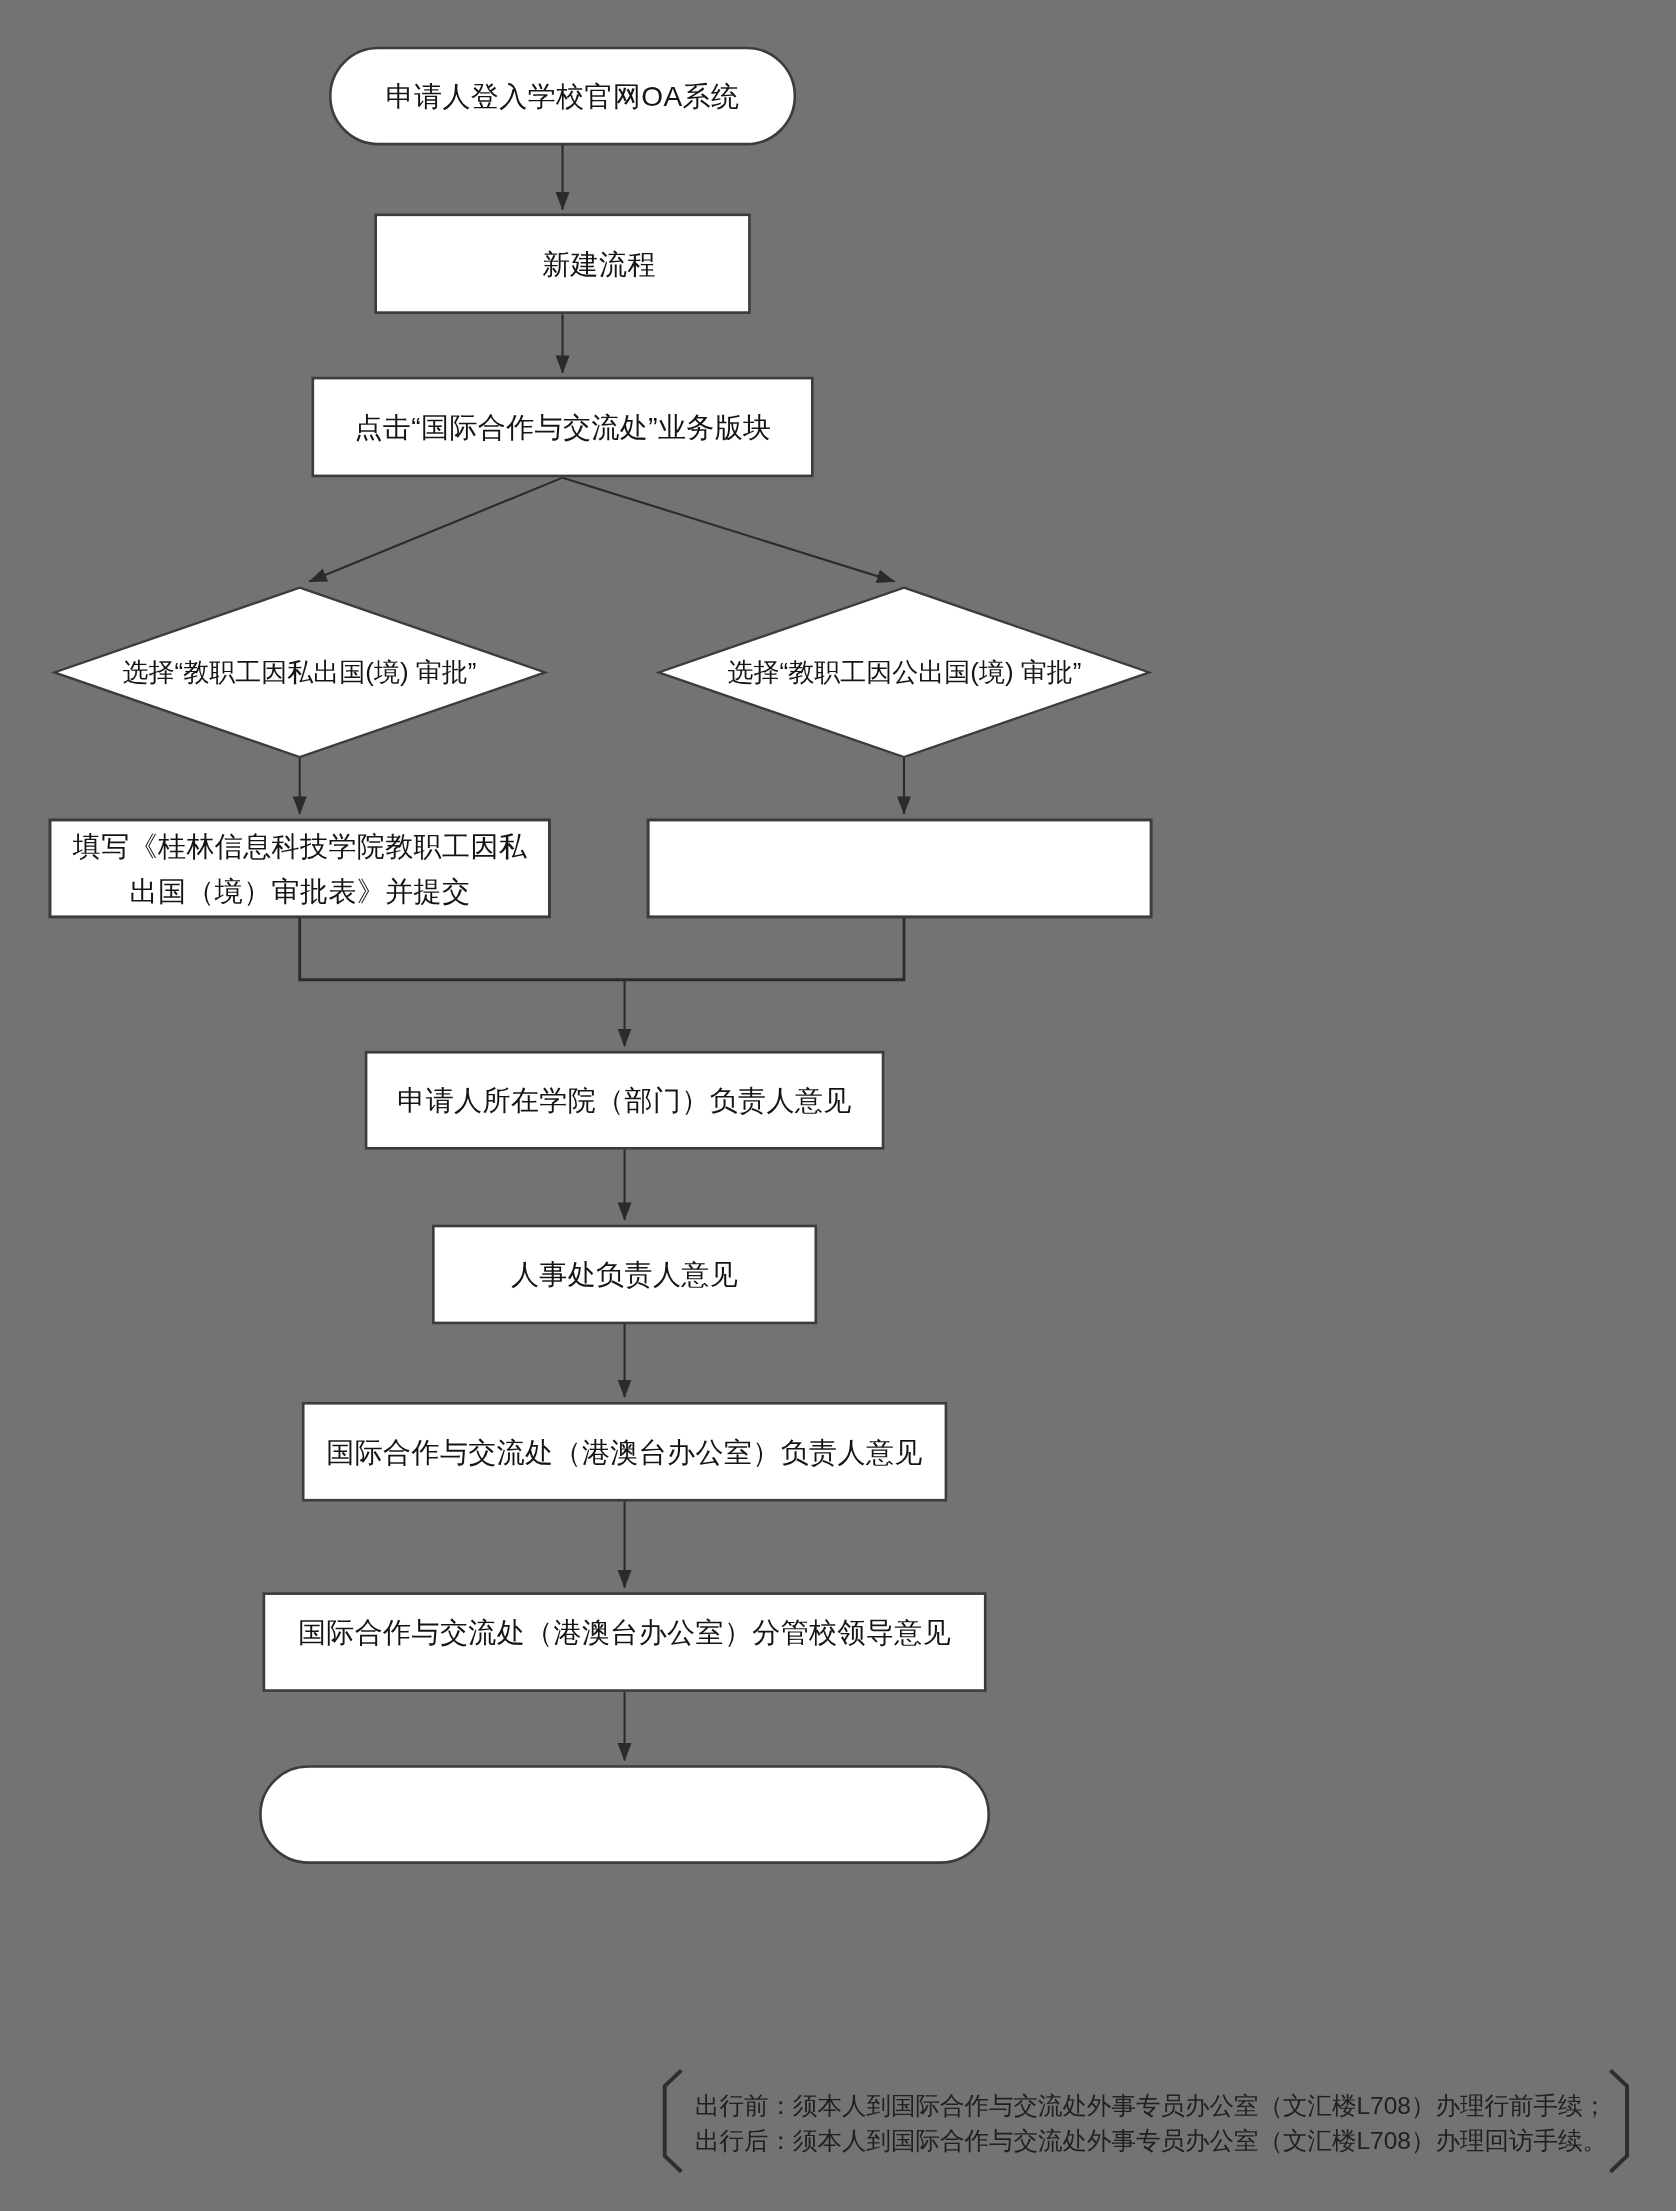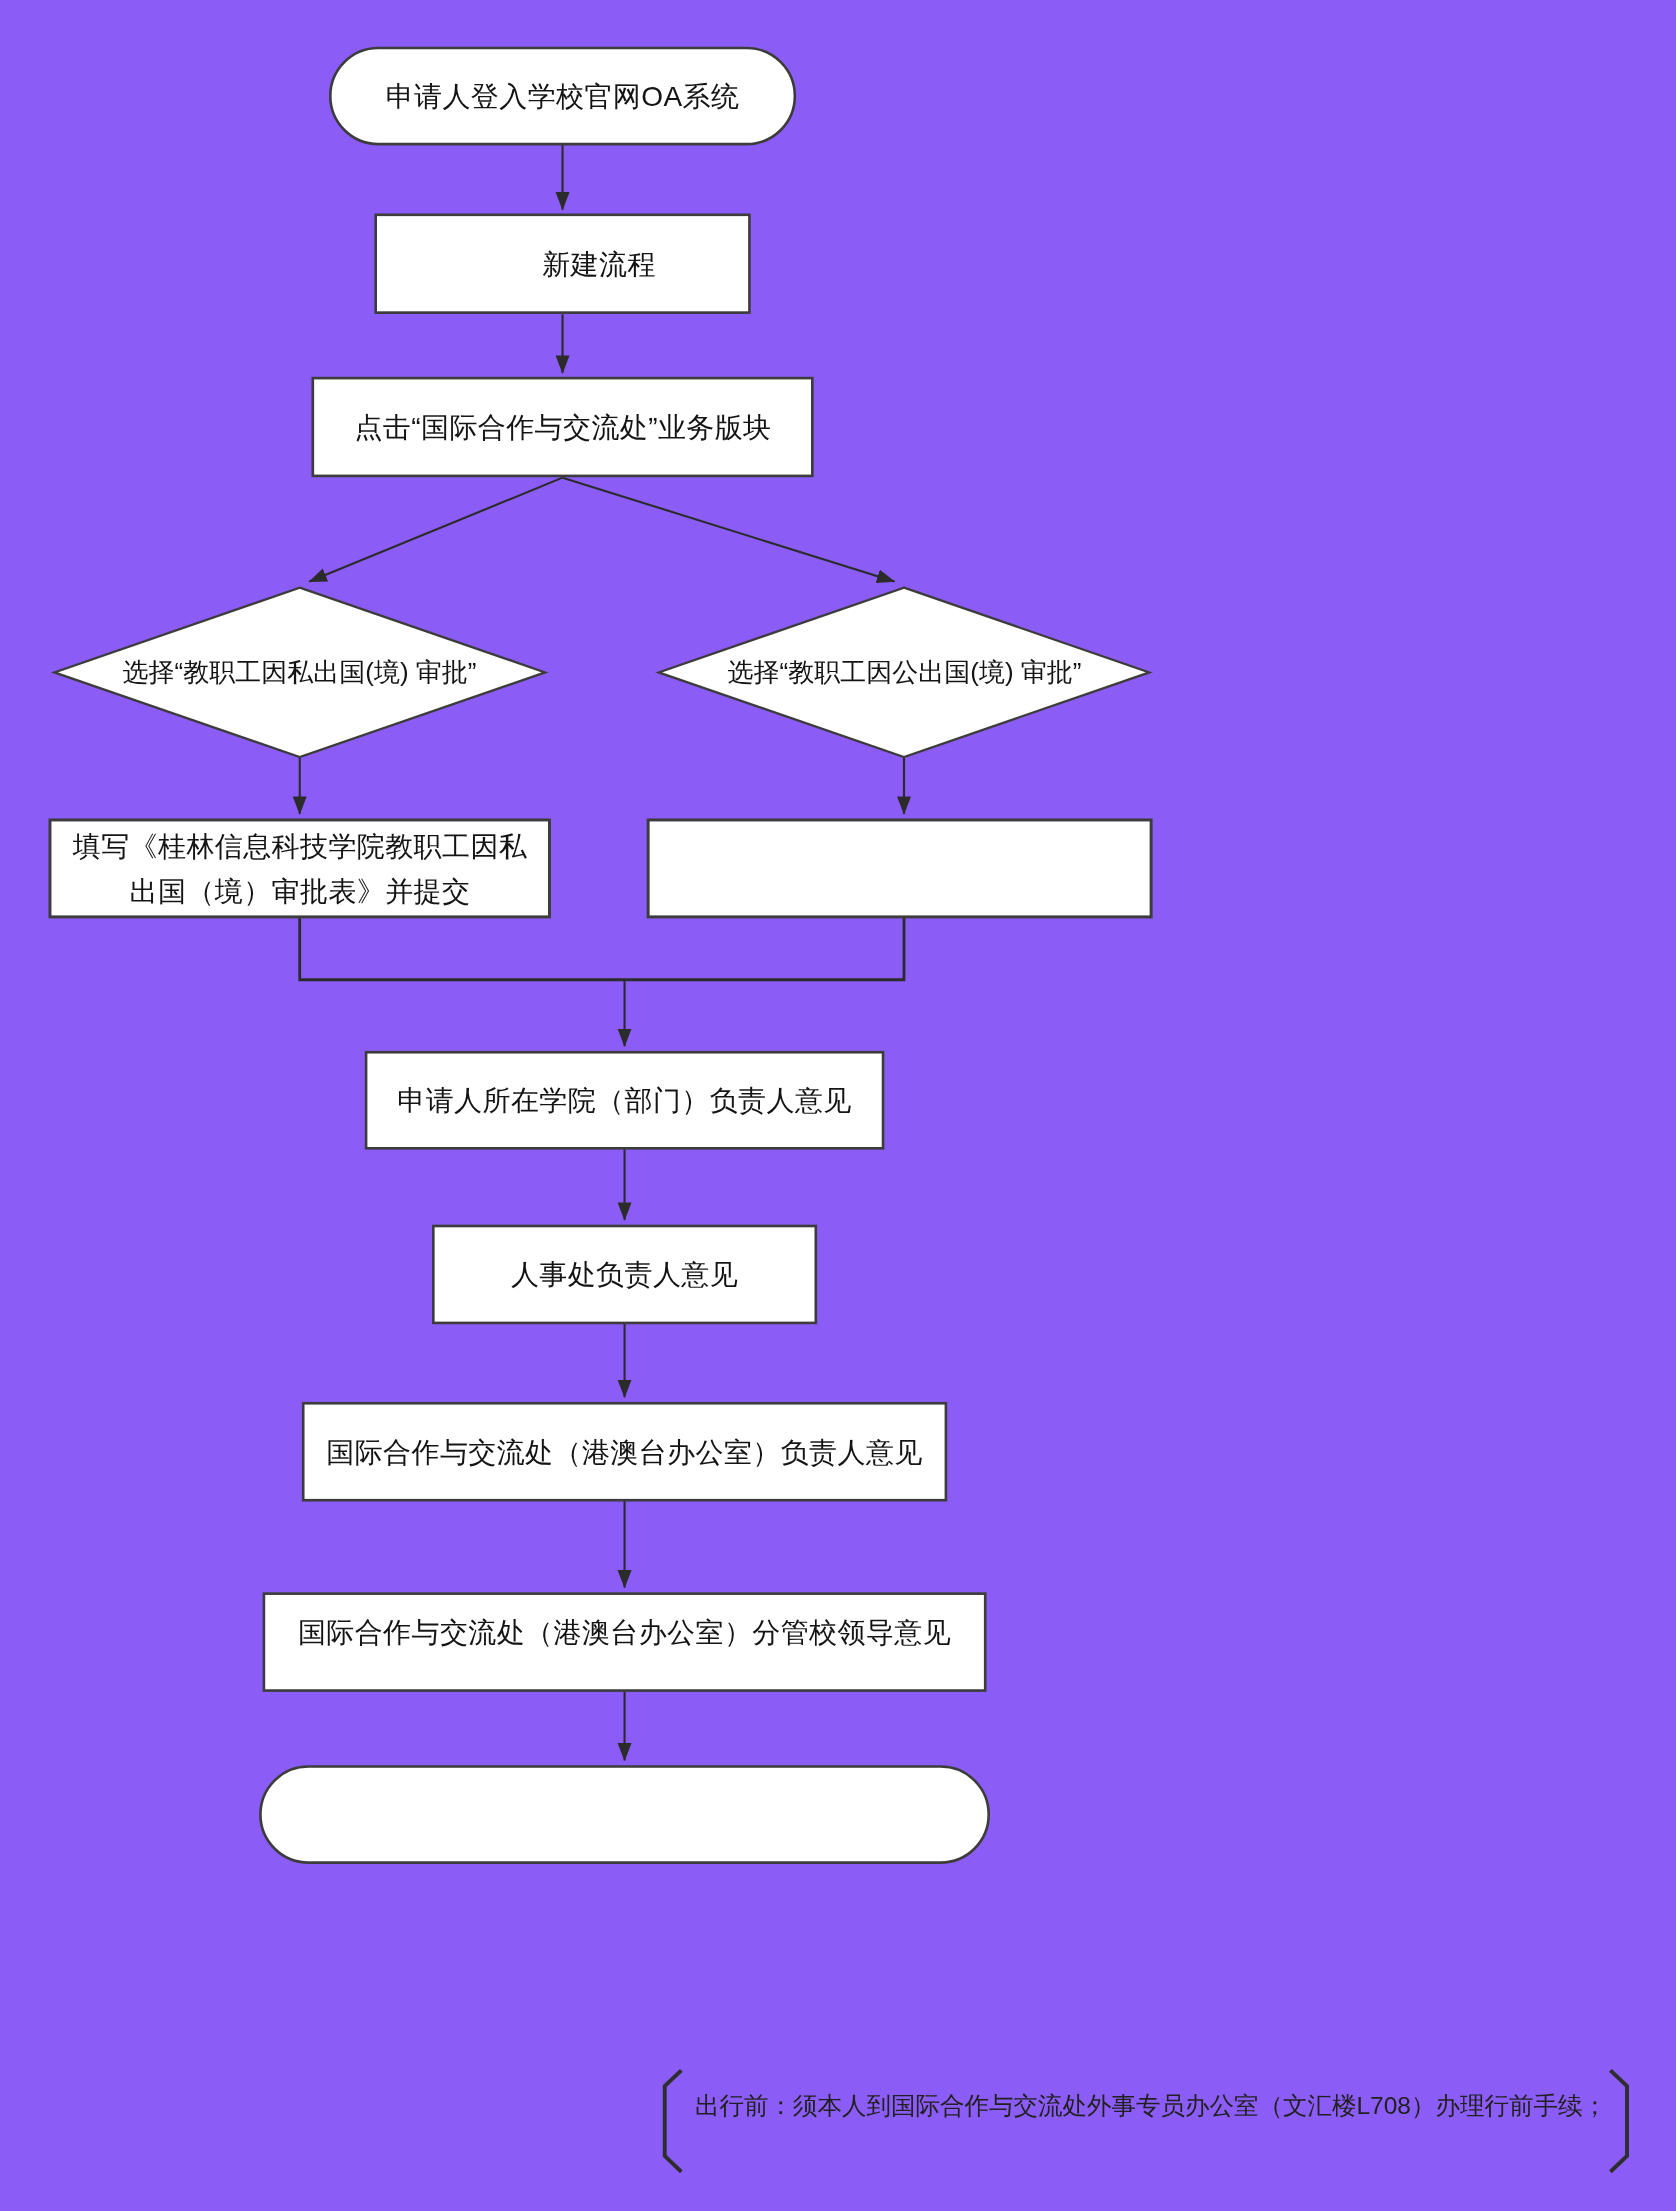--- a/index.html
+++ b/index.html
@@ -4,21 +4,21 @@
 <style>
   html, body {
     margin: 0;
     padding: 0;
     background: #ffffff;
   }
   #canvas {
     position: relative;
     width: 1677px;
     height: 2211px;
-    background: #8b5cf6;
+    background: #737373;
     font-family: "Liberation Sans", "DejaVu Sans", sans-serif;
     color: #141414;
     overflow: hidden;
   }
   #wires {
     position: absolute;
     left: 0; top: 0;
     width: 1677px;
     height: 2211px;
   }
@@ -119,16 +119,17 @@
 
   <div class="node-label" style="left:433px; top:1226px; width:383px; height:97px;">人事处负责人意见</div>
 
   <div class="node-label" style="left:303px; top:1404px; width:643px; height:97px;">国际合作与交流处（港澳台办公室）负责人意见</div>
 
   <div class="node-label" style="left:264px; top:1594px; width:721px; height:76px;">国际合作与交流处（港澳台办公室）分管校领导意见</div>
 
 
   <div class="note-block">
     <div class="note-line">出行前：须本人到国际合作与交流处外事专员办公室（文汇楼L708）办理行前手续；</div>
+    <div class="note-line">出行后：须本人到国际合作与交流处外事专员办公室（文汇楼L708）办理回访手续。</div>
   </div>
 
 </div>
 
 
 </body></html>

